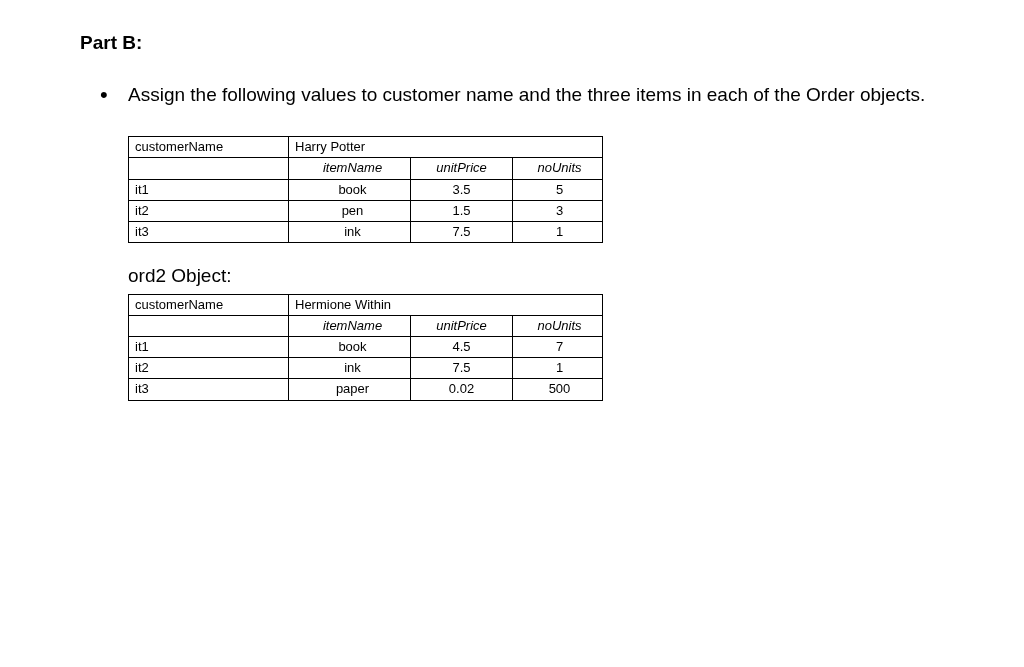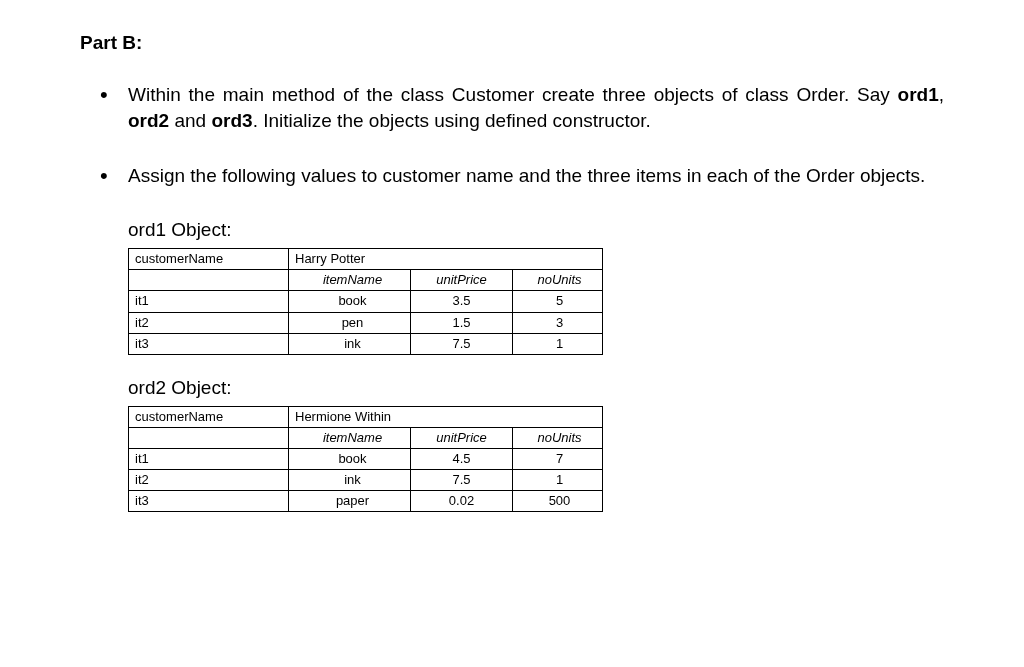--- a/index.html
+++ b/index.html
@@ -63,28 +63,24 @@
     .col-units { width: 90px; text-align: center; padding-left: 10px; }
     .hdr-italic { font-style: italic; }
     .span-name { text-align: left; }
   </style>
 </head>
 <body>
 
 <div class="part-heading">Part B:</div>
 
 <ul class="bullets">
-  <li>
-    <span>Within the main method of the class Customer create three objects of class Order. Say </span><span class="bold">ord1</span><span>, </span><span class="bold">ord2</span><span> and </span><span class="bold">ord3</span><span>. Initialize the objects using defined constructor.</span>
-  </li>
   <li>Assign the following values to customer name and the three items in each of the Order objects.</li>
 </ul>
 
 <div class="obj-section">
-  <div class="obj-label">ord1 Object:</div>
   <table>
     <tbody>
         <tr>
       <td class="col-label">customerName</td>
       <td class="span-name" colspan="3">Harry Potter</td>
     </tr>
     <tr>
       <td class="col-label"></td>
       <td class="col-item hdr-italic">itemName</td>
       <td class="col-price hdr-italic">unitPrice</td>

